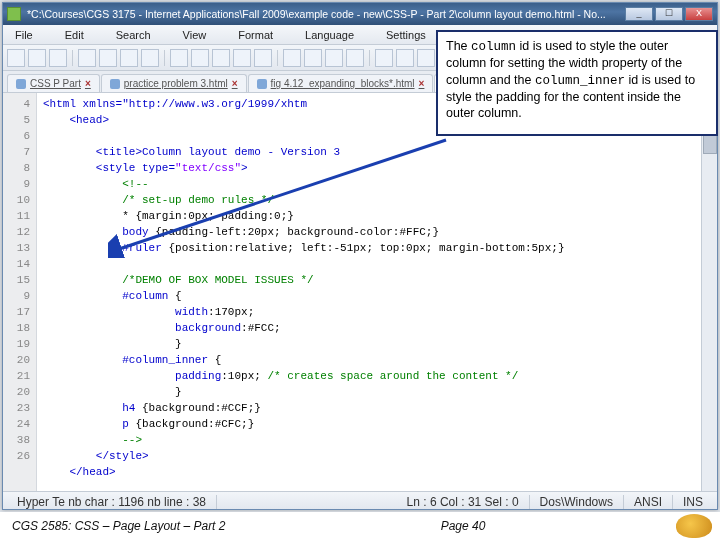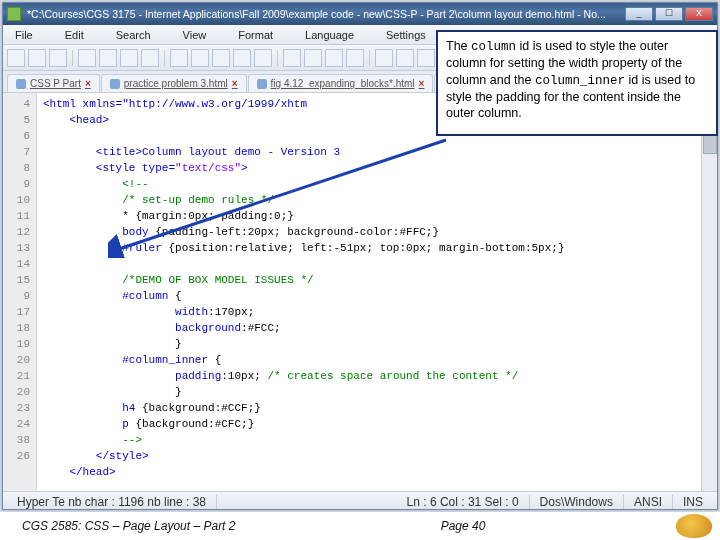--- a/index.html
+++ b/index.html
@@ -199,21 +199,21 @@
     bottom: 0; left: 0; right: 0;
     height: 28px;
     background: #fff;
     display: flex;
     align-items: center;
     font-size: 12px;
     font-style: italic;
     color: #111;
     padding: 0;
   }
-  .slide-footer .left { font-style: italic; padding-left: 22px; width: 250px; }
+  .slide-footer .left { font-style: italic; padding-left: 12px; width: 250px; }
   .slide-footer .center { flex: 1; text-align: center; font-style: italic; }
   .slide-footer .right { font-style: italic; padding-right: 8px; width: 200px; text-align: left; }
   .slide-footer .logo {
     width: 36px; height: 24px; margin-right: 8px;
     background: radial-gradient(circle at 40% 40%, #f6c64a, #cc8a1a);
     border-radius: 50% 50% 45% 45%;
     position: relative;
   }
 </style>
 </head>

